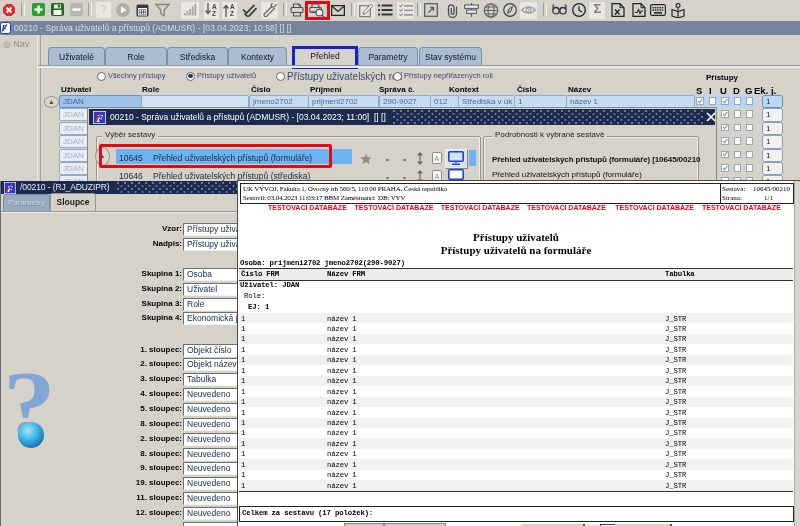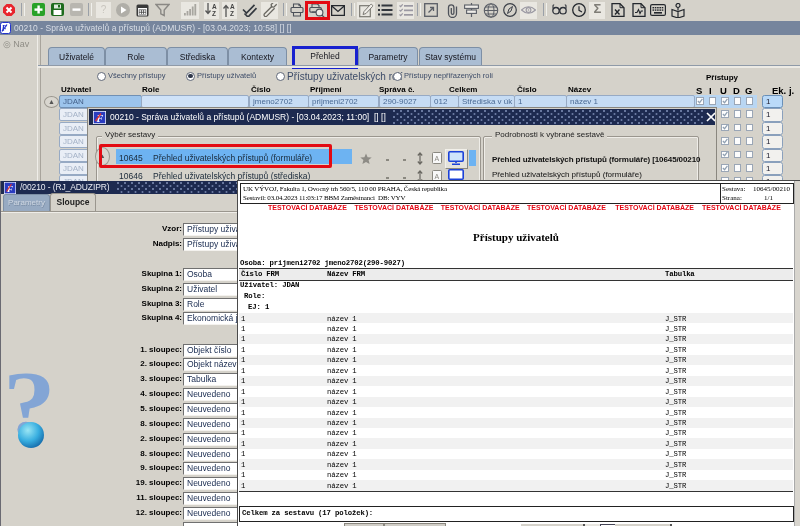--- a/index.html
+++ b/index.html
@@ -259,30 +259,30 @@
   <div style="position:absolute;top:71.5px;left:393px;width:7px;height:7px;border:1px solid #606878;border-radius:50%;background:#fff"></div>
   <div style="position:absolute;top:71px;left:404px;font-size:7.5px;color:#3d4c68">Přístupy nepřiřazených rolí</div>
 </div>
 <div class="abs" id="gridzone" style="left:0;top:0;width:800px;height:526px">
 
   <div class="hdr" style="left:61px;top:85px">Uživatel</div>
   <div class="hdr" style="left:142px;top:85px">Role</div>
   <div class="hdr" style="left:251px;top:85px">Číslo</div>
   <div class="hdr" style="left:310px;top:85px">Příjmení</div>
   <div class="hdr" style="left:379px;top:85px">Správa č.</div>
-  <div class="hdr" style="left:449px;top:85px">Celkem</div>
+  <div class="hdr" style="left:449px;top:85px">Kontext</div>
   <div class="hdr" style="left:517px;top:85px">Číslo</div>
   <div class="hdr" style="left:568px;top:85px">Název</div>
   <div class="hdr" style="left:706px;top:73px">Přístupy</div>
   <div class="hdr" style="left:696px;top:85px;font-size:9.5px">S</div>
   <div class="hdr" style="left:709px;top:85px;font-size:9.5px">I</div>
   <div class="hdr" style="left:720px;top:85px;font-size:9.5px">U</div>
   <div class="hdr" style="left:733px;top:85px;font-size:9.5px">D</div>
   <div class="hdr" style="left:745px;top:85px;font-size:9.5px">G</div>
-  <div class="hdr" style="left:772px;top:85px;font-size:9.5px">Ek. j.</div>
+  <div class="hdr" style="left:754px;top:85px;font-size:9.5px">Ek. j.</div>
 
   <div style="position:absolute;left:690px;top:95px;width:67px;height:13px;background:#b9d6f2"></div>
   <div style="position:absolute;left:44px;top:96px;width:13px;height:10px;background:#d9d6cf;border:1px solid #9a968e;border-radius:50%;font-size:7px;text-align:center;line-height:10px;color:#555">▲</div>
   <div class="fld" style="left:59px;top:95px;width:78px;background:#9cc4ec;border-color:#7090b4;color:#45618a">JDAN</div>
   <div class="fld" style="left:141px;top:95px;width:103px;background:#cfe2f8"></div>
   <div class="fld" style="left:249px;top:95px;width:55px;background:#c6dcf4">jmeno2702</div>
   <div class="fld" style="left:308px;top:95px;width:66px;background:#c6dcf4">prijmeni2702</div>
   <div class="fld" style="left:379px;top:95px;width:47px;background:#c6dcf4">290-9027</div>
   <div class="fld" style="left:430px;top:95px;width:24px;background:#c6dcf4">012</div>
   <div class="fld" style="left:458px;top:95px;width:52px;background:#c6dcf4">Střediska v úk</div>
@@ -499,29 +499,30 @@
     <div class="serif" style="position:absolute;left:481px;top:10px;font-size:7px">Strana:</div>
     <div class="serif" style="position:absolute;right:20px;top:10px;font-size:7px">1/1</div>
   </div>
   <span class="red" style="position:absolute;left:30px;top:23px;white-space:nowrap">TESTOVACÍ DATABÁZE</span>
     <span class="red" style="position:absolute;left:116.6px;top:23px;white-space:nowrap">TESTOVACÍ DATABÁZE</span>
     <span class="red" style="position:absolute;left:202.8px;top:23px;white-space:nowrap">TESTOVACÍ DATABÁZE</span>
     <span class="red" style="position:absolute;left:289px;top:23px;white-space:nowrap">TESTOVACÍ DATABÁZE</span>
     <span class="red" style="position:absolute;left:377.2px;top:23px;white-space:nowrap">TESTOVACÍ DATABÁZE</span>
     <span class="red" style="position:absolute;left:464px;top:23px;white-space:nowrap">TESTOVACÍ DATABÁZE</span>
   <div class="serif" style="position:absolute;left:2px;top:49.5px;width:552px;text-align:center;font-size:11px;font-weight:bold">Přístupy uživatelů</div>
+  <div class="serif" style="position:absolute;left:2px;top:63px;width:552px;text-align:center;font-size:11px;font-weight:bold">Přístupy uživatelů na formuláře</div>
   <div class="mono" style="position:absolute;left:2px;top:77.5px;font-weight:bold">Osoba: prijmeni2702 jmeno2702(290-9027)</div>
 
   <div style="position:absolute;left:1px;top:87px;width:554px;height:10.5px;background:#ececec;border-top:1px solid #333;border-bottom:1px solid #333">
     <span class="mono" style="position:absolute;left:2px;top:1px;font-weight:bold">Číslo FRM</span>
     <span class="mono" style="position:absolute;left:88px;top:1px;font-weight:bold">Název FRM</span>
     <span class="mono" style="position:absolute;left:426px;top:1px;font-weight:bold">Tabulka</span>
   </div>
   <div class="mono" style="position:absolute;left:2px;top:100px;font-weight:bold">Uživatel: JDAN</div>
-  <div class="mono" style="position:absolute;left:6px;top:111px;font-weight:bold">Role:</div>
+  <div class="mono" style="position:absolute;left:6px;top:111px;font-weight:normal">Role:</div>
   <div class="mono" style="position:absolute;left:10px;top:122px;font-weight:bold">EJ: 1</div>
   <div style="position:absolute;left:1px;top:132.00px;width:554px;height:10.45px;background:#f1f1f1">
       <span class="mono" style="position:absolute;left:2px;top:1.5px">1</span>
       <span class="mono" style="position:absolute;left:88px;top:1.5px">název 1</span>
       <span class="mono" style="position:absolute;left:426px;top:1.5px">J_STR</span>
     </div>
   <div style="position:absolute;left:1px;top:142.45px;width:554px;height:10.45px;background:#ffffff">
       <span class="mono" style="position:absolute;left:2px;top:1.5px">1</span>
       <span class="mono" style="position:absolute;left:88px;top:1.5px">název 1</span>
       <span class="mono" style="position:absolute;left:426px;top:1.5px">J_STR</span>

